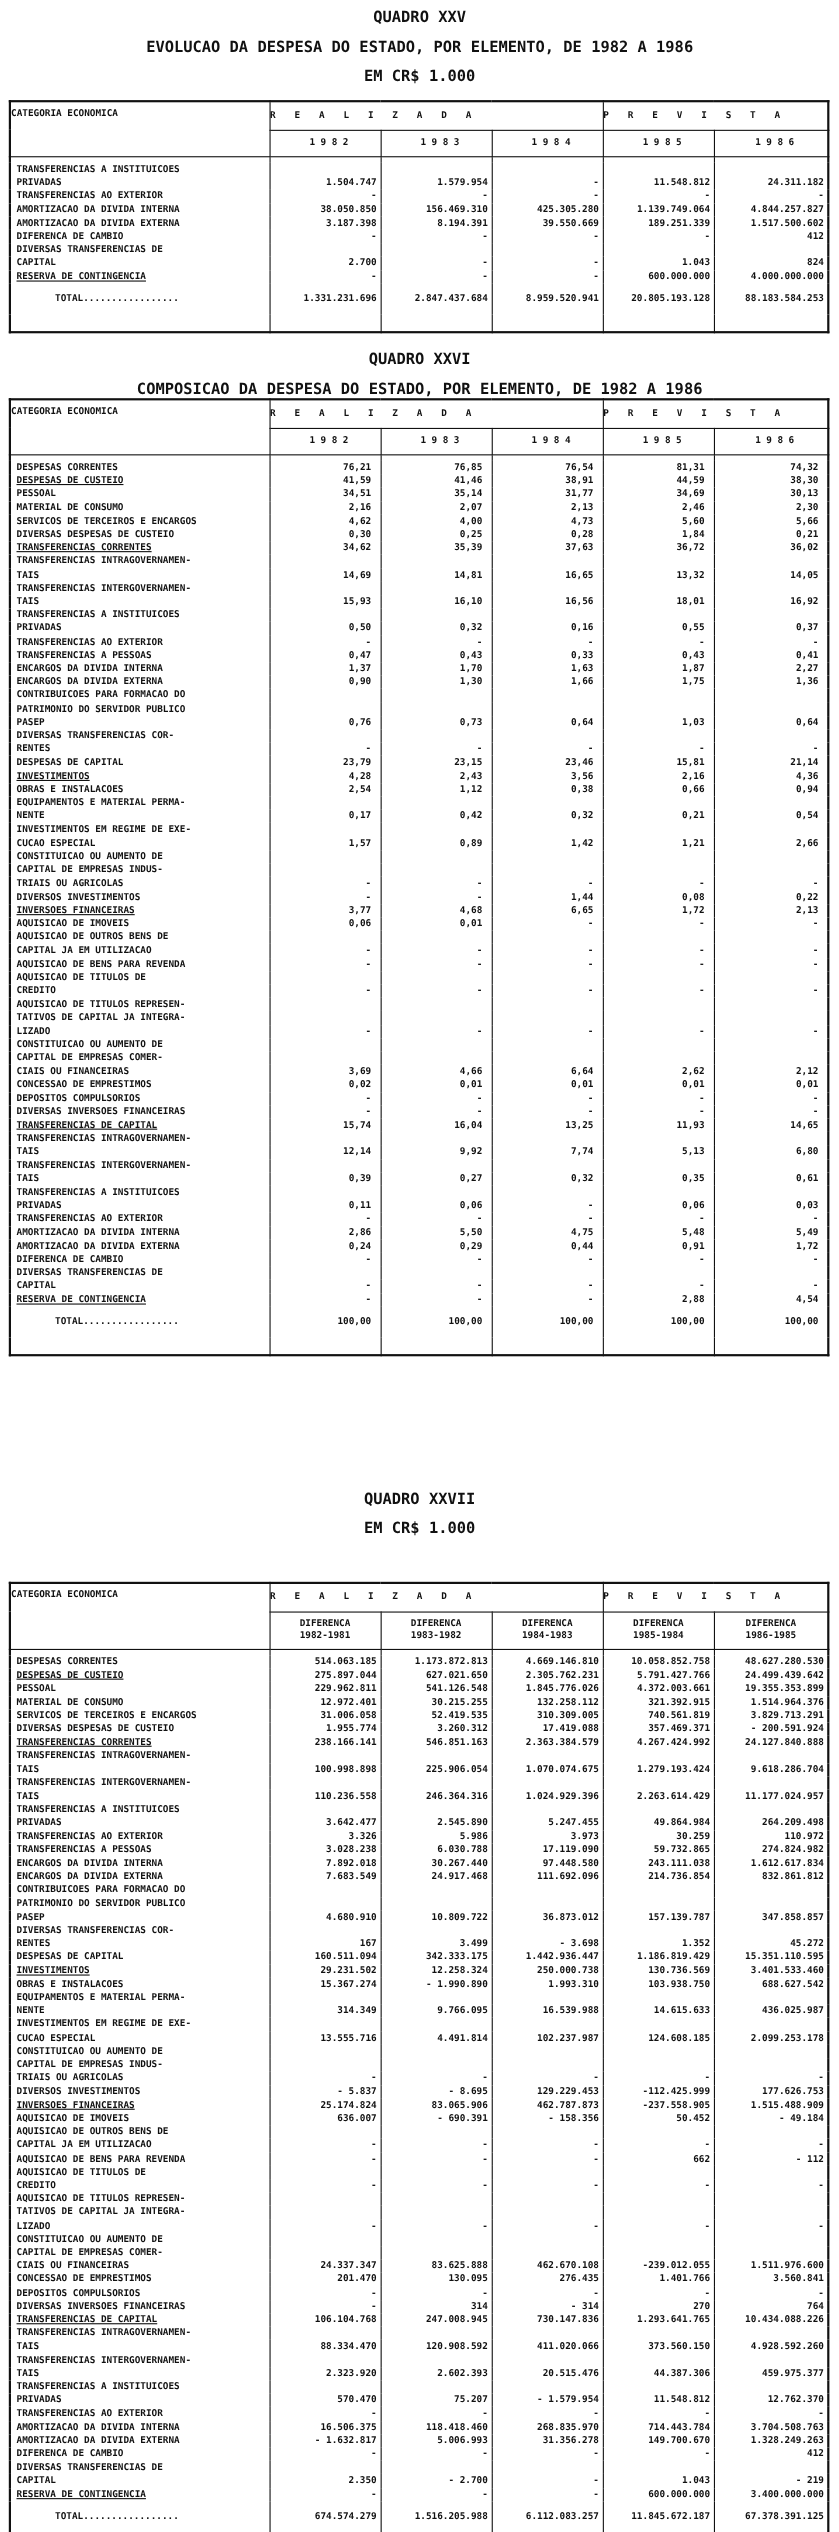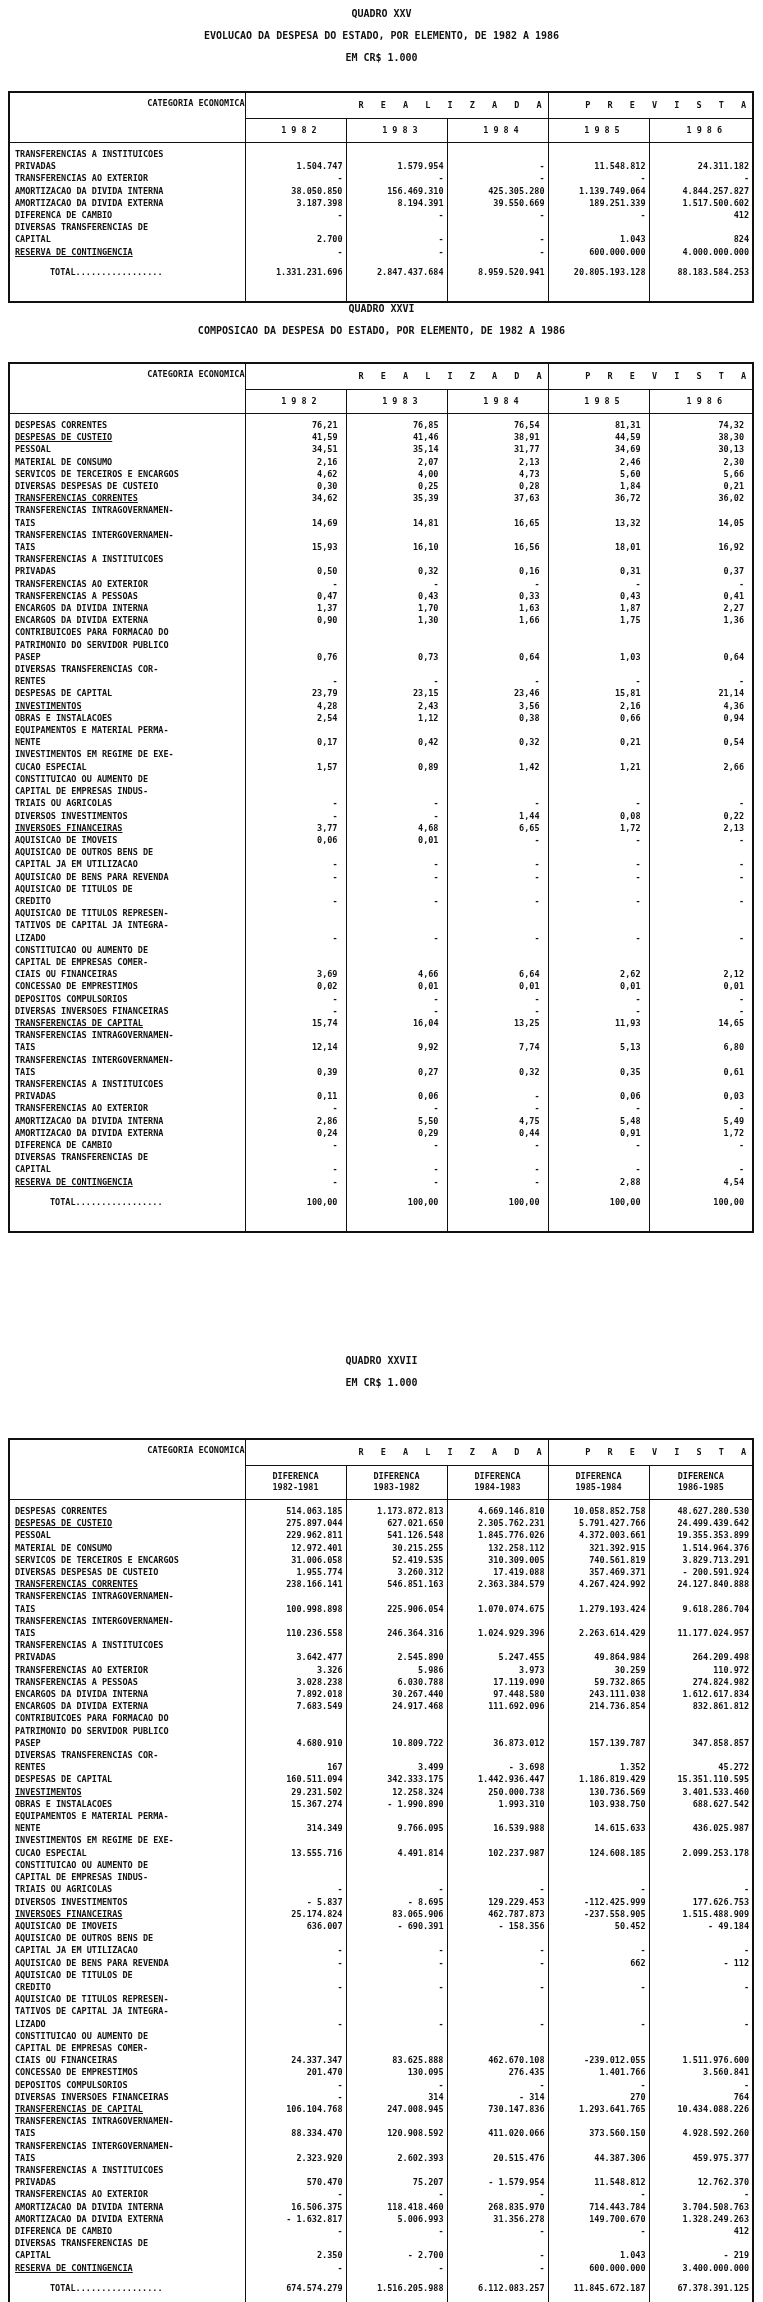--- a/index.html
+++ b/index.html
@@ -2,30 +2,30 @@
 <html><head>
 <meta charset="utf-8">
 <style>
   * { box-sizing: border-box; margin: 0; padding: 0; }
   body {
     width: 763px; height: 2302px; background: #ffffff; color: #111;
     font-family: "DejaVu Sans Mono", "Liberation Mono", monospace;
     font-size: 8.5px; position: relative; overflow: hidden;
   }
   .section { position: absolute; left: 0; width: 763px; }
-  .caption { text-align: center; font-weight: bold; font-size: 10px; letter-spacing: 0px; }
+  .caption { text-align: center; font-weight: bold; font-size: 14px; letter-spacing: 0px; }
   .caption.q { margin-bottom: 11px; }
   .caption.t { margin-bottom: 11px; }
   .caption.u { margin-bottom: 0; }
   table {
     position: absolute; left: 8px; width: 744px; border-collapse: collapse;
     border: 2px solid #111; table-layout: fixed;
   }
   th, td { font-weight: bold; font-size: 8.5px; }
-  th { border: 1.5px solid #111; text-align: right; vertical-align: middle; }
+  th { border: 1.5px solid #111; text-align: left; vertical-align: middle; }
   th.cat { vertical-align: top; padding-top: 5px; border-bottom: 1.5px solid #111; }
   th.grp { letter-spacing: 6px; height: 26px; }
   th.yr { letter-spacing: 5px; height: 24px; text-align: center; padding-left: 12px; }
   th.yr.dif { letter-spacing: 0; text-align: center; padding-left: 0; line-height: 11px; height: 34px; }
   td { border-left: 1.5px solid #111; border-right: 1.5px solid #111; padding: 0 3px; line-height: 12.2px; height: 12.2px; white-space: nowrap; }
   td.lbl { text-align: left; padding-left: 5px; }
   td.num { text-align: right; padding-right: 3px; }
   td.num.pct { padding-right: 8px; }
   td.u span { text-decoration: underline; }
   tr.total td { height: 28px; vertical-align: middle; }
@@ -157,21 +157,21 @@
         <td></td>
         <td></td>
         <td></td>
         <td></td>
         <td></td>
         <td></td>
       </tr>
     </tbody>
   </table>
 
-<div class="section" style="top:303px;">
+<div class="section" style="top:319px;">
   <div class="caption q">QUADRO XXVI</div>
   <div class="caption t">COMPOSICAO DA DESPESA DO ESTADO, POR ELEMENTO, DE 1982 A 1986</div>
 </div>
 <table id="t26" style="top:362px;">
     <colgroup>
       <col style="width:236px">
       <col style="width:101px">
       <col style="width:101px">
       <col style="width:101px">
       <col style="width:101px">
@@ -294,21 +294,21 @@
         <td class="num pct"></td>
         <td class="num pct"></td>
         <td class="num pct"></td>
         <td class="num pct"></td>
       </tr>
       <tr>
         <td class="lbl"><span>PRIVADAS</span></td>
         <td class="num pct">0,50</td>
         <td class="num pct">0,32</td>
         <td class="num pct">0,16</td>
-        <td class="num pct">0,31</td>
+        <td class="num pct">0,55</td>
         <td class="num pct">0,37</td>
       </tr>
       <tr>
         <td class="lbl"><span>TRANSFERENCIAS AO EXTERIOR</span></td>
         <td class="num pct">-</td>
         <td class="num pct">-</td>
         <td class="num pct">-</td>
         <td class="num pct">-</td>
         <td class="num pct">-</td>
       </tr>

